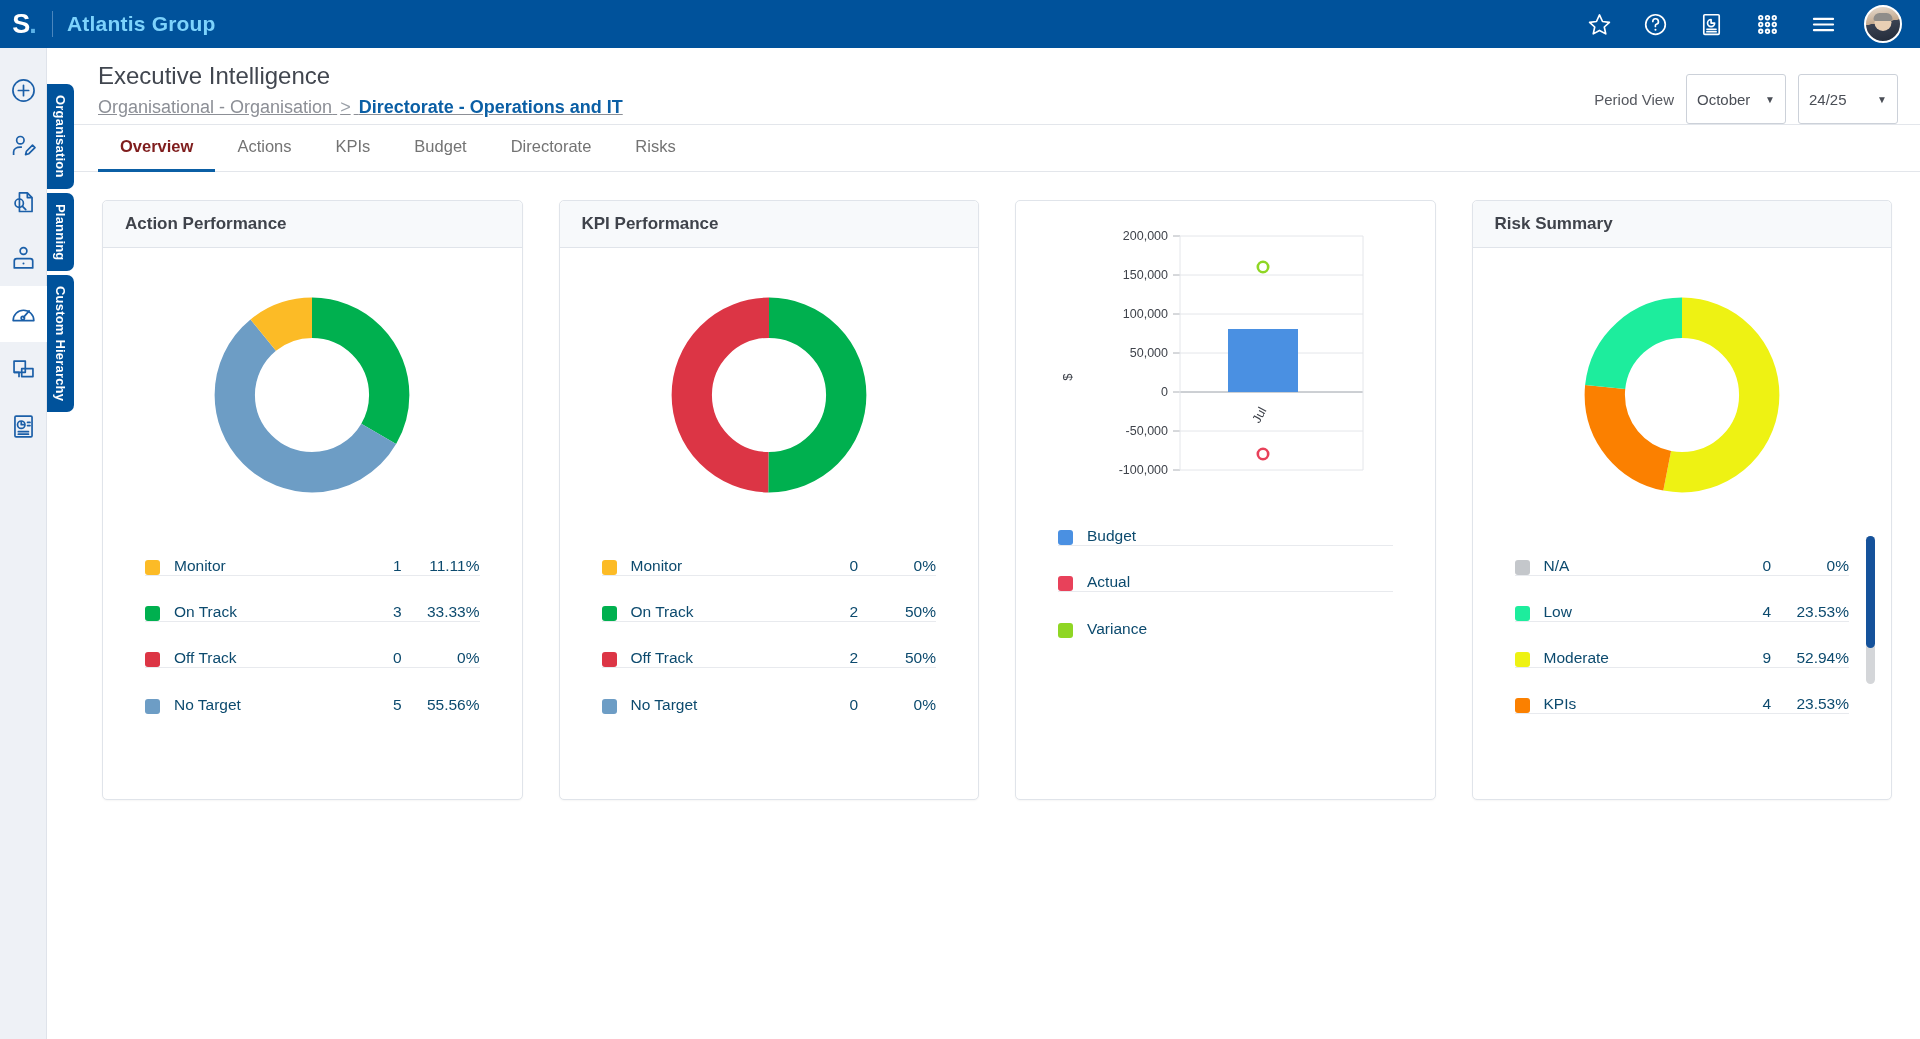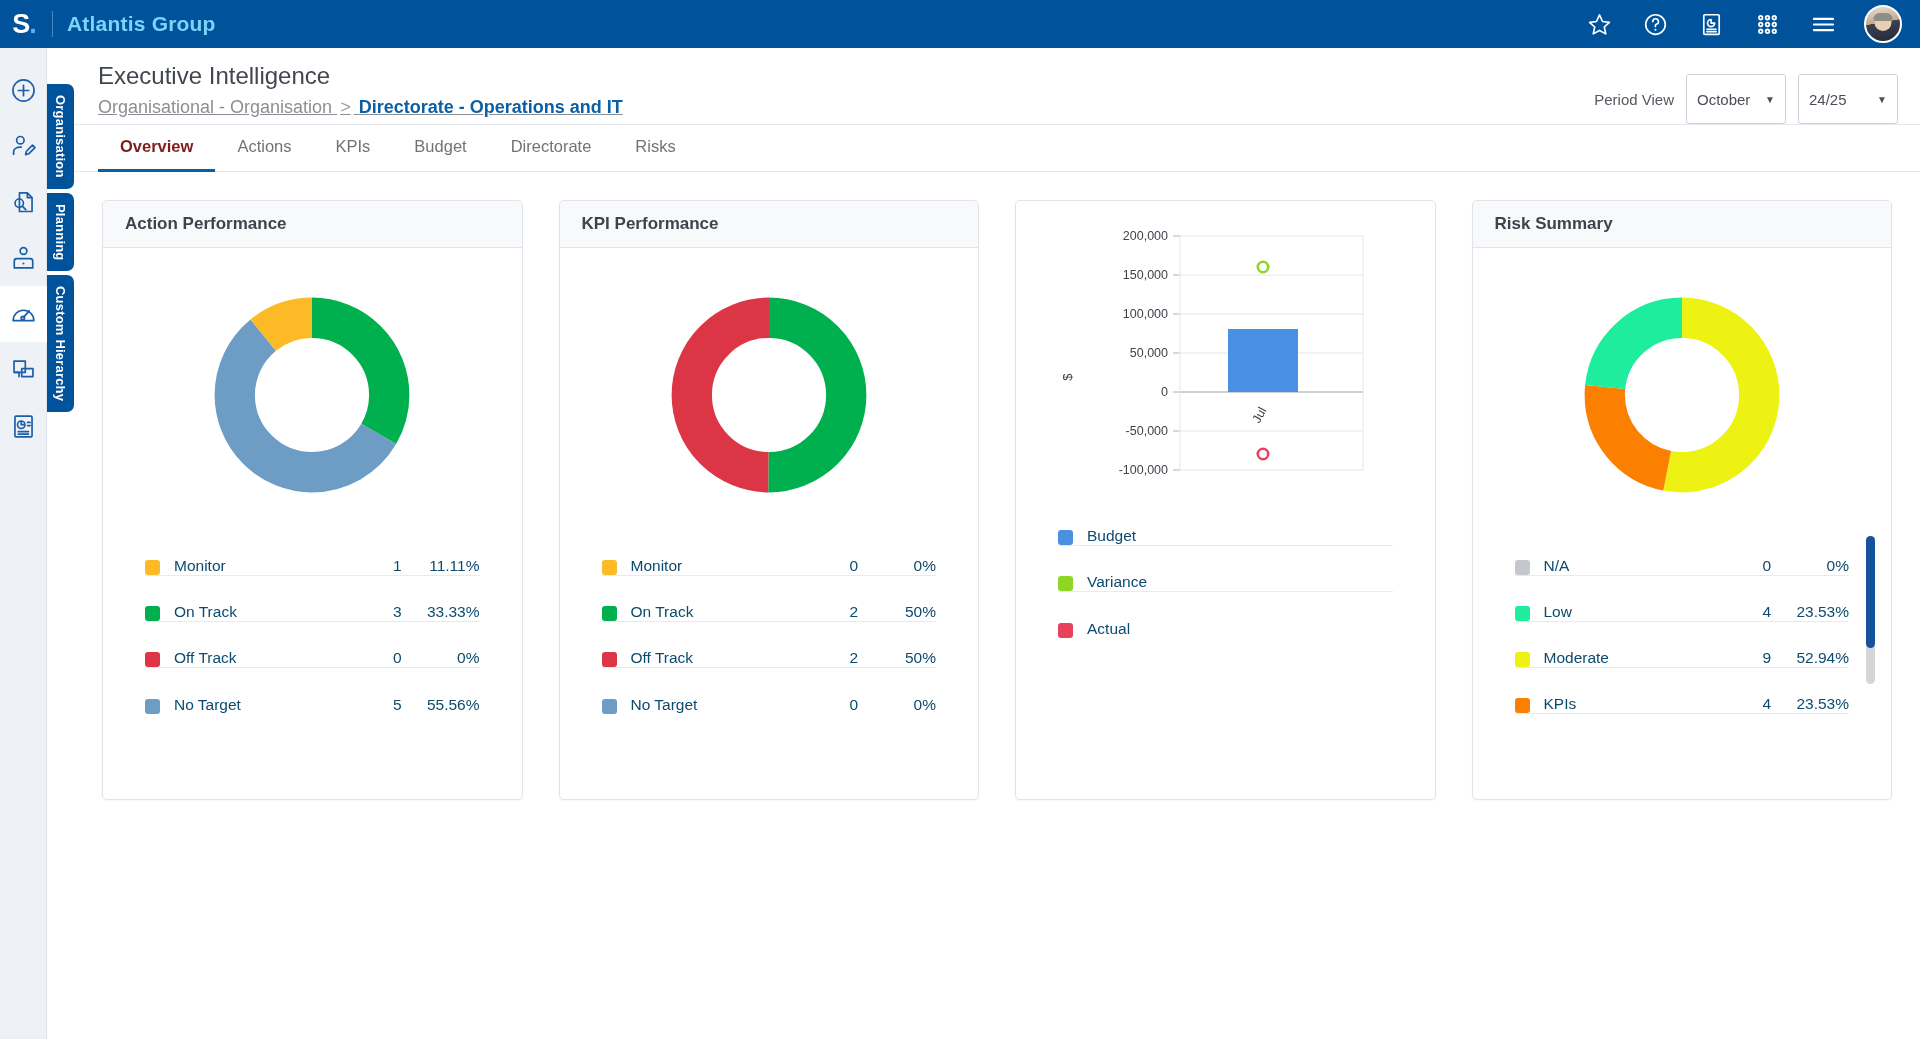--- a/index.html
+++ b/index.html
@@ -409,26 +409,26 @@
 
               <text x="203" y="192" font-size="12.5" fill="#3f434b" text-anchor="middle" font-family="Liberation Sans, sans-serif" transform="rotate(-62 203 192)">Jul</text>
             </svg>
           </div>
           <div class="legend">
             <div class="legend-row">
               <span class="sw" style="background:#4a90e2"></span>
               <span class="lg-label">Budget</span>
             </div>
             <div class="legend-row">
+              <span class="sw" style="background:#e8415a"></span>
+              <span class="lg-label">Actual</span>
+            </div>
+            <div class="legend-row">
               <span class="sw" style="background:#8fd624"></span>
               <span class="lg-label">Variance</span>
-            </div>
-            <div class="legend-row">
-              <span class="sw" style="background:#e8415a"></span>
-              <span class="lg-label">Actual</span>
             </div>
           </div>
         </div>
       </div>
 
       <div class="card">
         <div class="card-head">Risk Summary</div>
         <div class="card-body">
           <div class="donut-wrap">
             <svg width="204" height="204" viewBox="0 0 42 42">

